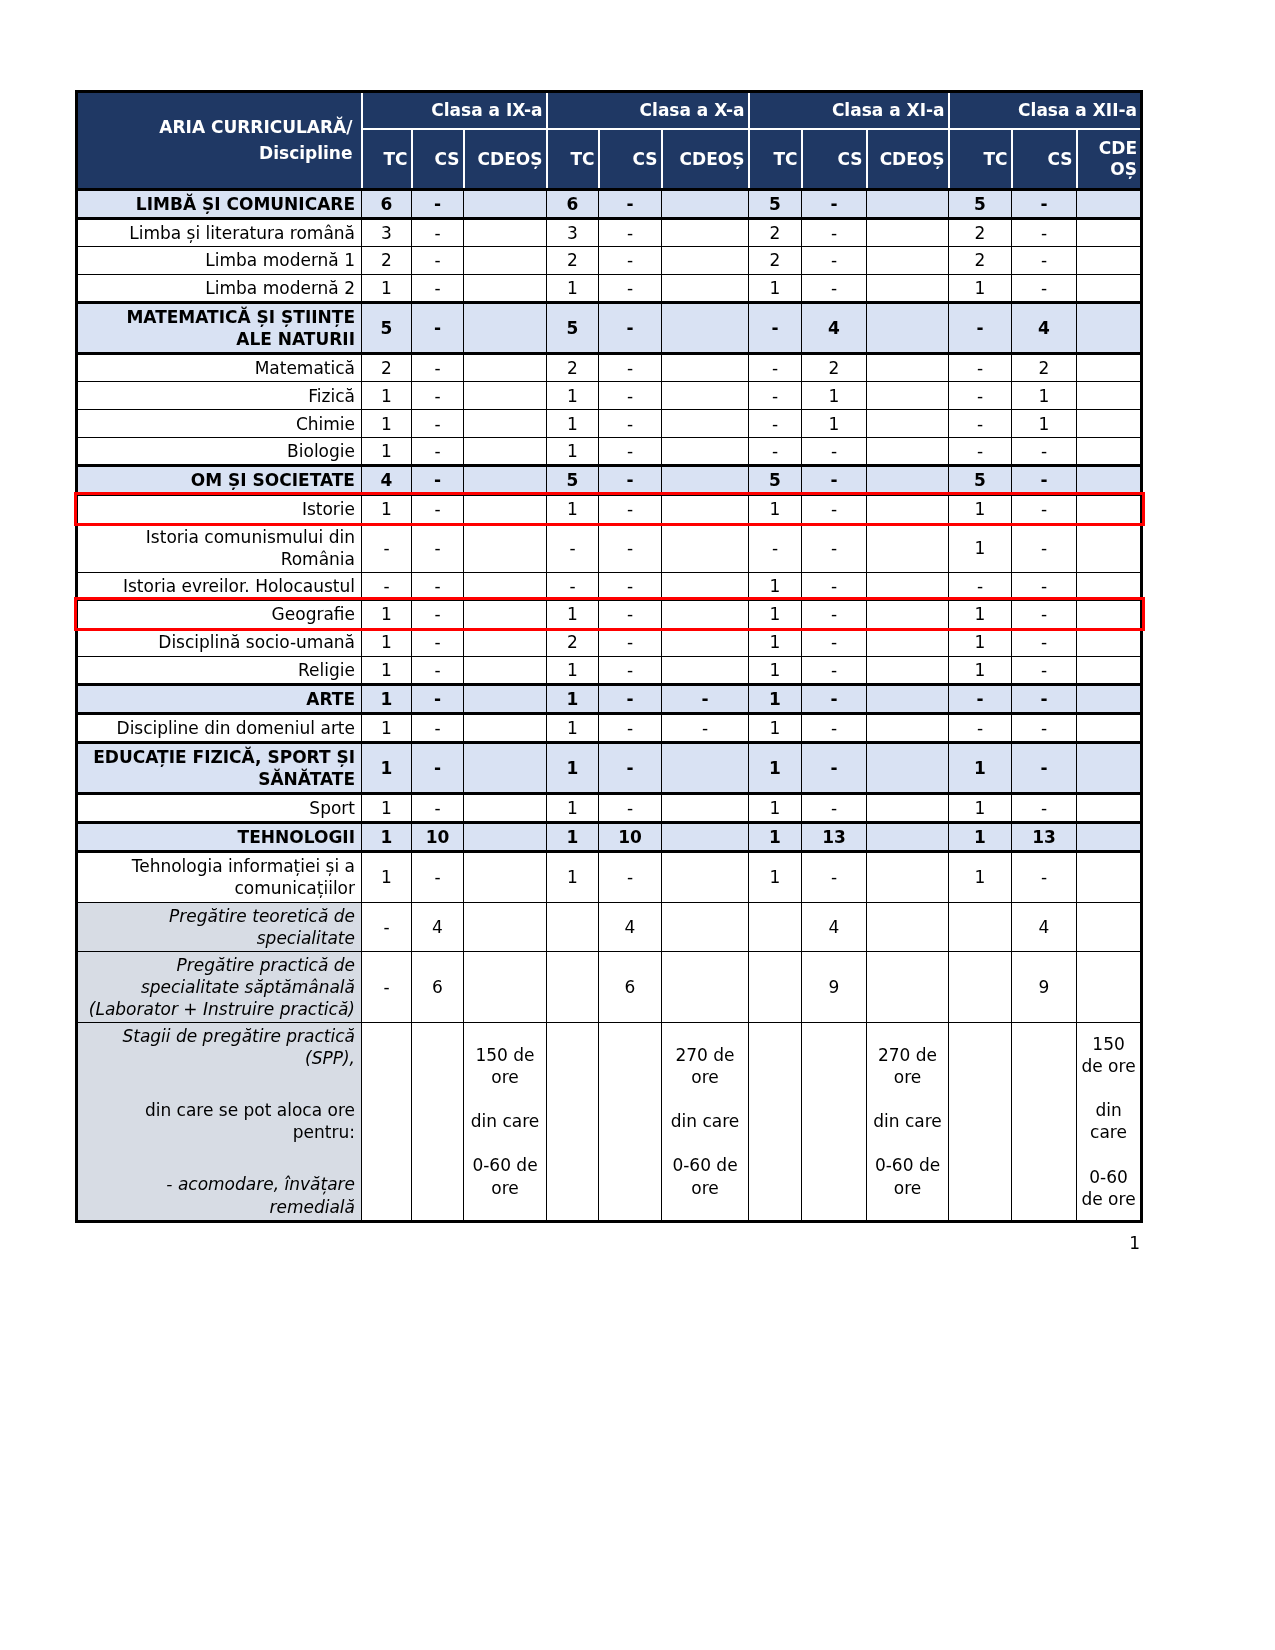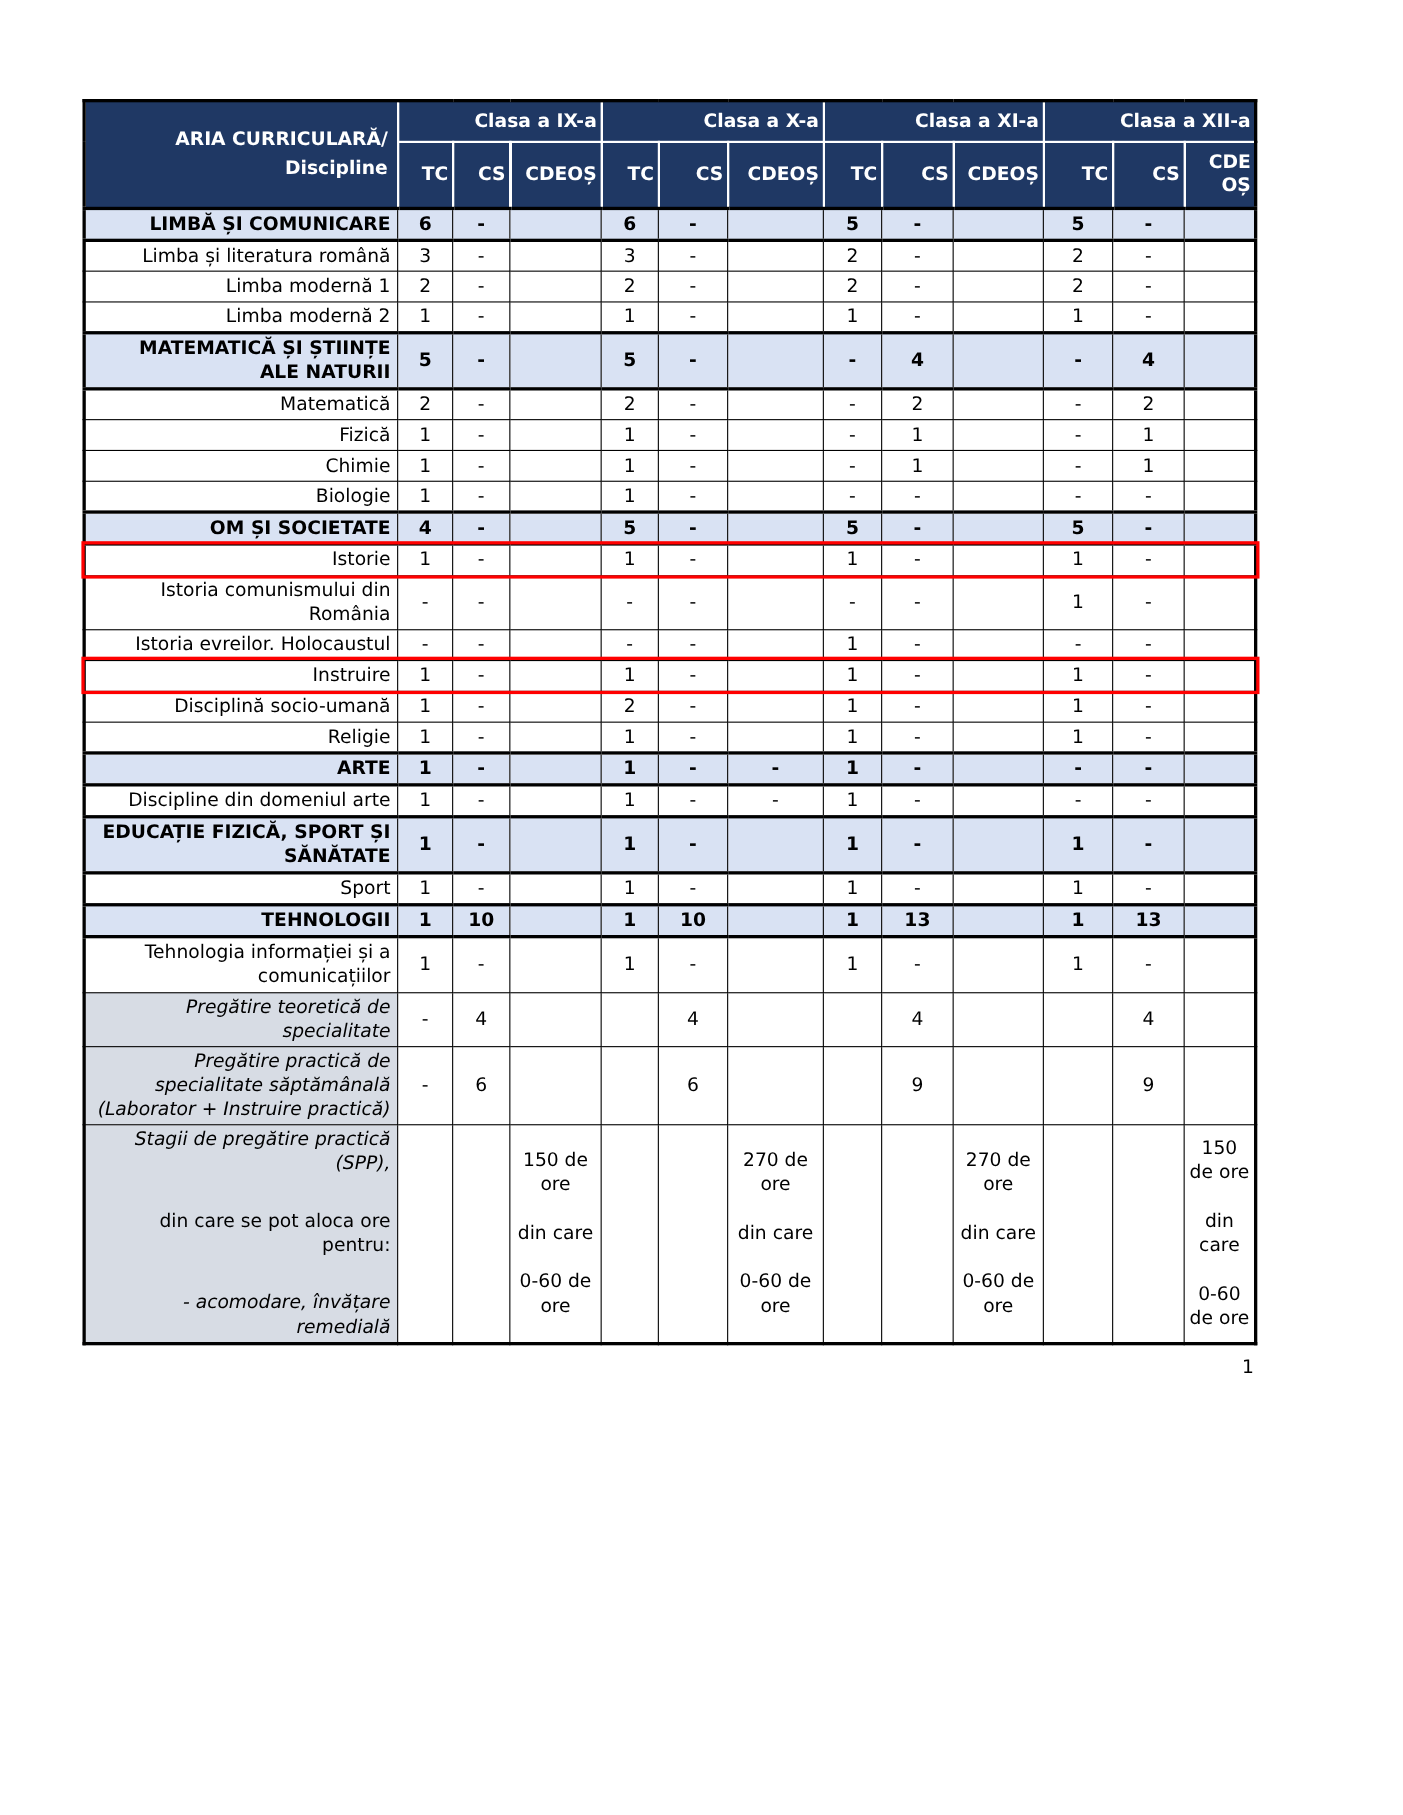--- a/index.html
+++ b/index.html
@@ -331,21 +331,21 @@
           <td class="num">-</td>
           <td class="num"></td>
           <td class="num group-start">1</td>
           <td class="num">-</td>
           <td class="num"></td>
           <td class="num group-start">-</td>
           <td class="num">-</td>
           <td class="num"></td>
         </tr>
         <tr class="row-item highlight">
-          <td class="label">Instruire</td>
+          <td class="label">Geografie</td>
           <td class="num group-start">1</td>
           <td class="num">-</td>
           <td class="num"></td>
           <td class="num group-start">1</td>
           <td class="num">-</td>
           <td class="num"></td>
           <td class="num group-start">1</td>
           <td class="num">-</td>
           <td class="num"></td>
           <td class="num group-start">1</td>

